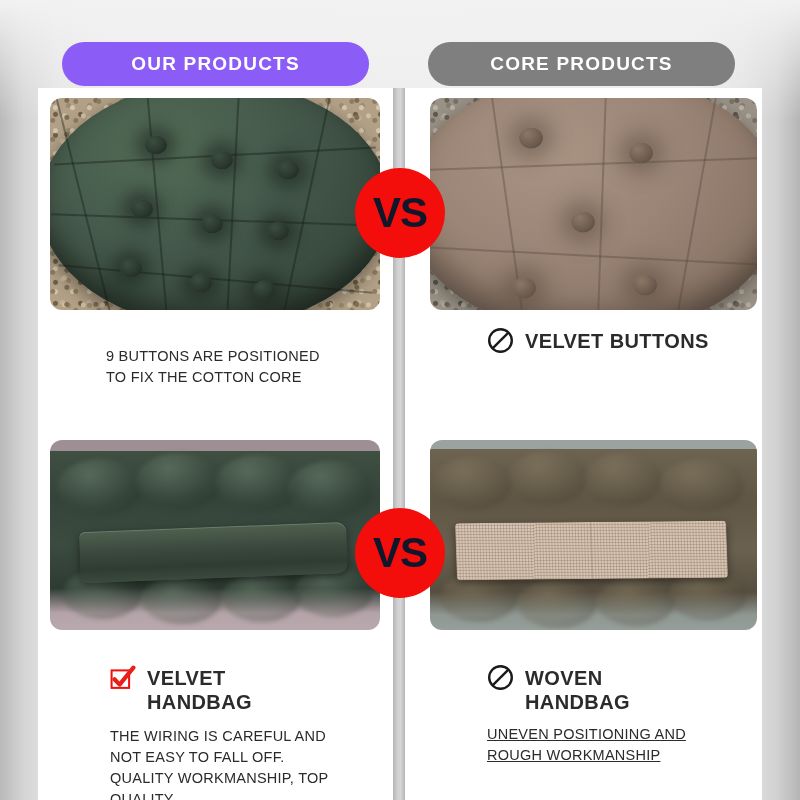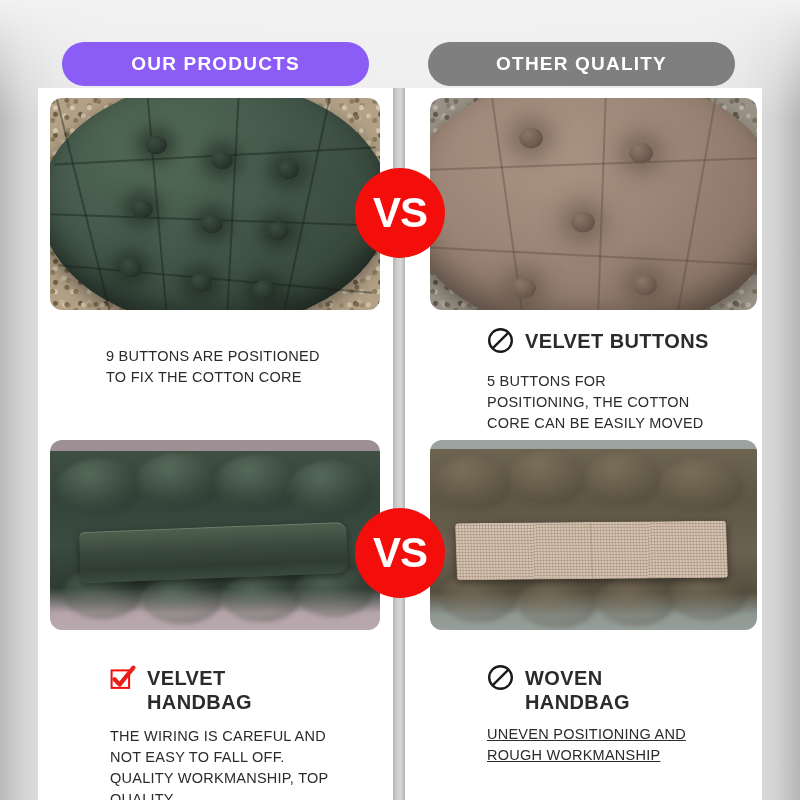--- a/index.html
+++ b/index.html
@@ -164,21 +164,21 @@
     transform:rotate(-2deg) skewY(1.5deg);
   }
 
   
   .vs-badge {
     position:absolute;
     width:90px; height:90px;
     border-radius:50%;
     background:#f30d0b;
     display:flex; align-items:center; justify-content:center;
-    color:#ffffff;
+    color:#0f172a;
     font-size:42px;
     font-weight:bold;
     letter-spacing:-1px;
     z-index:6;
   }
   #vs-top    { left:355px; top:168px; }
   #vs-bottom { left:355px; top:508px; }
 
   
   .feature { position:absolute; }
@@ -226,21 +226,21 @@
 <div id="bg">
   <div id="bg-top-sheen"></div>
 </div>
 
 <div class="panel" id="panel-left"></div>
 <div class="panel" id="panel-right"></div>
 <div class="divider" id="divider-center"></div>
 
 <div class="badge" id="badge-ours">OUR PRODUCTS</div>
 
-<div class="badge" id="badge-other">OTHER QUALITY</div>
+<div class="badge" id="badge-other">CORE PRODUCTS</div>
 
 <div class="photo" id="photo-tl">
   <div class="gravel"></div>
   <div class="cushion-green">
     <div class="seam" style="left:12%;top:4%;width:2px;height:92%;transform:rotate(-14deg);"></div>
     <div class="seam" style="left:33%;top:2%;width:2px;height:96%;transform:rotate(-5deg);"></div>
     <div class="seam" style="left:55%;top:2%;width:2px;height:96%;transform:rotate(3deg);"></div>
     <div class="seam" style="left:76%;top:4%;width:2px;height:92%;transform:rotate(12deg);"></div>
     <div class="seam" style="left:4%;top:30%;width:92%;height:2px;transform:rotate(-3deg);"></div>
     <div class="seam" style="left:3%;top:56%;width:94%;height:2px;transform:rotate(2deg);"></div>
@@ -310,23 +310,20 @@
 </div>
 
 <div class="feature" id="feat-tr">
   <div class="feature-head">
     <svg class="icon-ban" viewBox="0 0 27 27">
       <circle cx="13.5" cy="13.5" r="11.3" fill="none" stroke="#1a1a1a" stroke-width="2.4"></circle>
       <line x1="5.6" y1="21.4" x2="21.4" y2="5.6" stroke="#1a1a1a" stroke-width="2.4"></line>
     </svg>
     <div class="feature-title">VELVET BUTTONS</div>
   </div>
-  <div class="feature-body">5 BUTTONS FOR
-POSITIONING, THE COTTON
-CORE CAN BE EASILY MOVED</div>
 </div>
 
 <div class="feature" id="feat-bl">
   <div class="feature-head">
     <svg class="icon-check" viewBox="0 0 26 26">
       <rect x="1.6" y="5.4" width="17.5" height="17.5" fill="none" stroke="#f30d0b" stroke-width="2"></rect>
       <path d="M4.5 14.2 L9.6 19.6 L23.4 2.6" fill="none" stroke="#e8201a" stroke-width="4.2" stroke-linecap="round" stroke-linejoin="round"></path>
     </svg>
     <div class="feature-title">VELVET
 HANDBAG</div>

